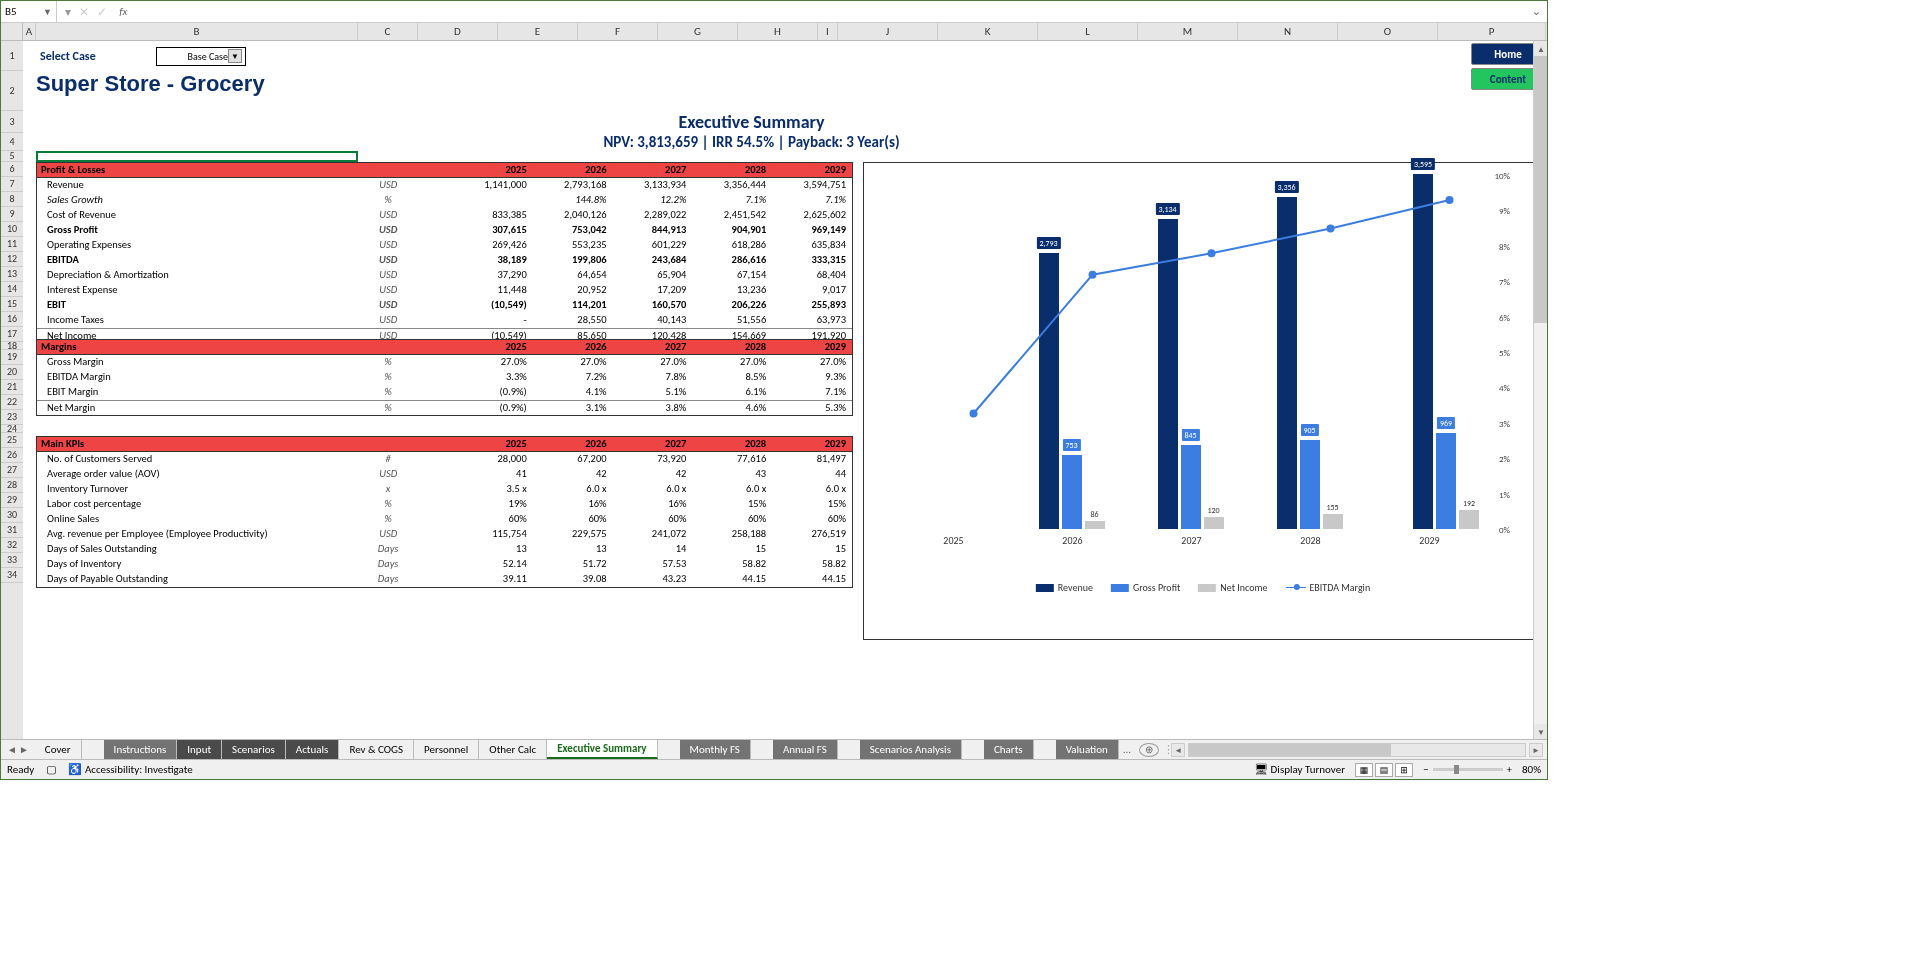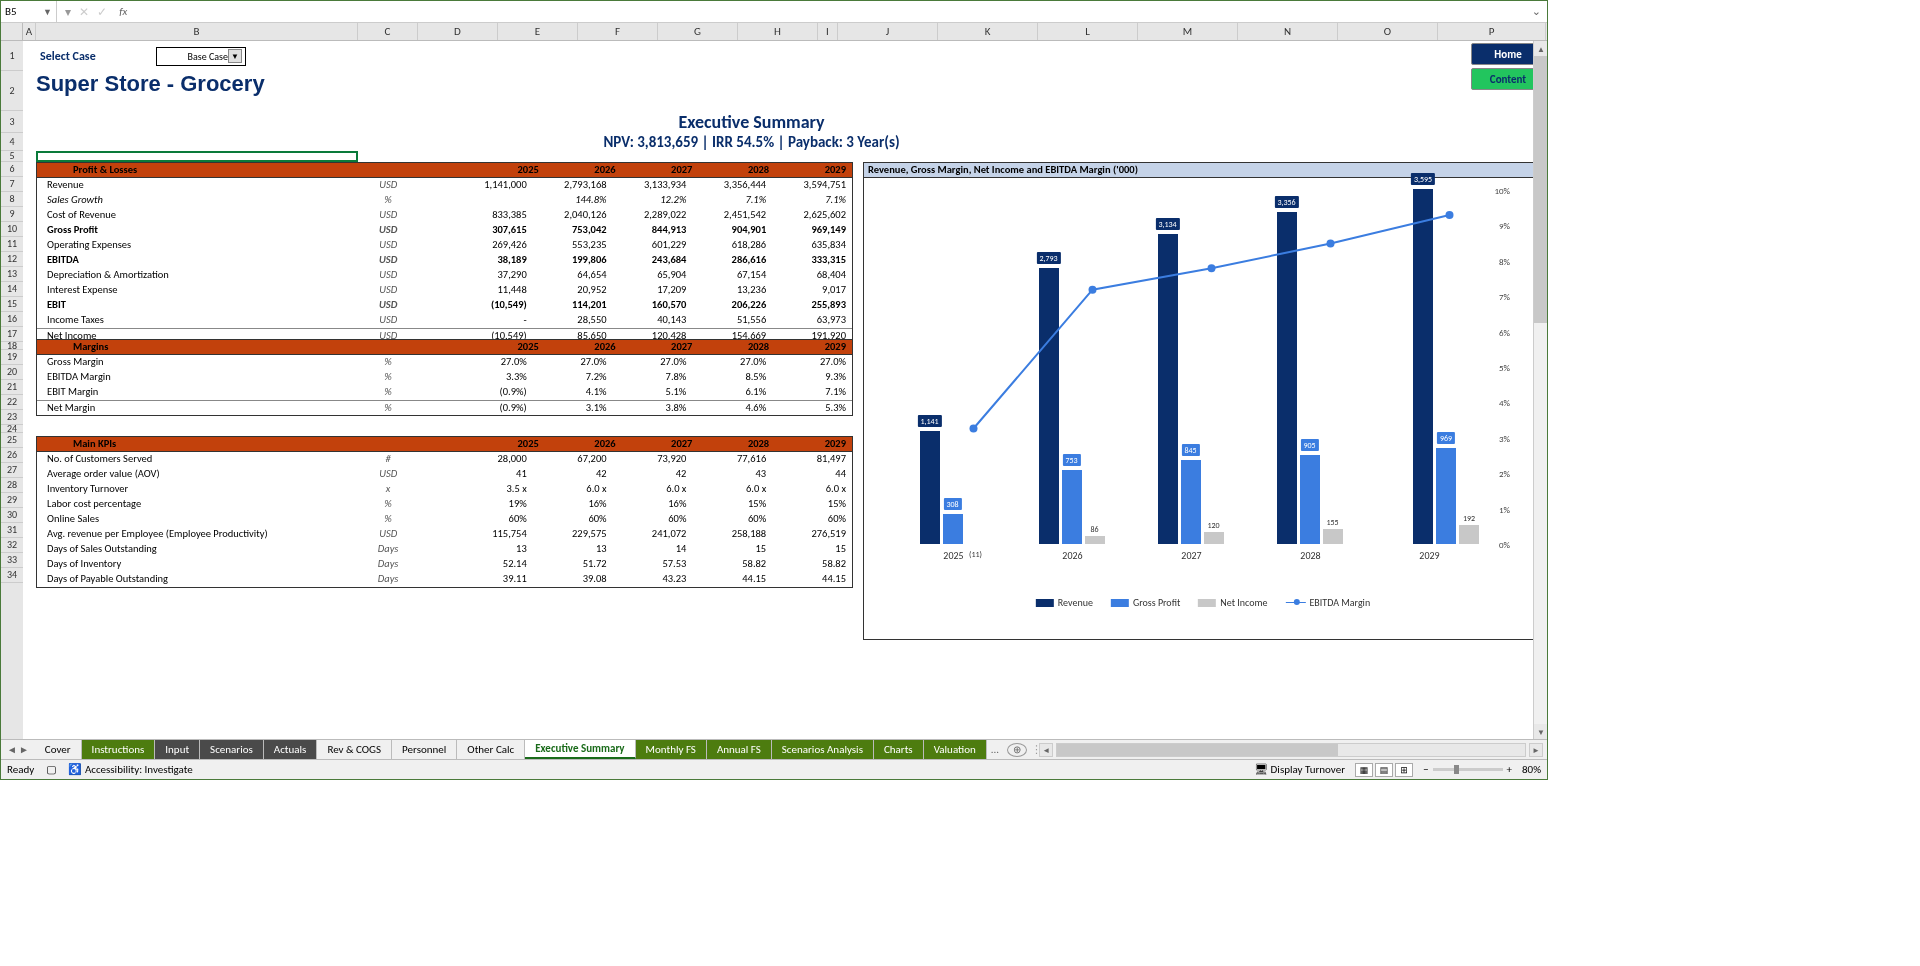--- a/index.html
+++ b/index.html
@@ -56,21 +56,21 @@
 .title-main { color: #0a2e6b; font-size: 22px; font-weight: 900; font-family: Arial,sans-serif; height: 40px; padding-right: 80px; }
 .title-sub { text-align: center; color: #0a2e6b; font-size: 18px; font-weight: bold; height: 22px; padding-right: 80px; }
 .title-metrics { text-align: center; color: #0a2e6b; font-size: 15px; font-weight: bold; height: 18px; padding-right: 80px; }
 .selected-cell { position: absolute; left: 13px; top: 110px; width: 322px; height: 11px; border: 2px solid #0a7a3a; pointer-events: none; }
 
 .tbl { position: absolute; left: 13px; width: 817px; border: 1px solid #333; font-size: 10.5px; }
 .tbl-pl { top: 121px; }
 .tbl-mg { top: 298px; }
 .tbl-kpi { top: 395px; }
 
-.tbl-head { background: #c2410c; display: flex; border-bottom: 1px solid #333; height: 15px; font-weight: bold; padding-left: 32px; }
+.tbl-head { background: #ef4444; display: flex; border-bottom: 1px solid #333; height: 15px; font-weight: bold; }
 .tbl-label { width: 322px; padding-left: 4px; line-height: 14px; }
 .tbl-unit { width: 60px; }
 .tbl-y { width: 80px; text-align: right; padding-right: 6px; line-height: 14px; }
 .tbl-head2 { width: 35px; }
 .tbl-row { display: flex; height: 15px; }
 .tbl-row .tbl-label { padding-left: 10px; }
 .tbl-row .tbl-unit { text-align: center; font-style: italic; color: #555; line-height: 14px; }
 .tbl-row .tbl-y { line-height: 14px; font-variant-numeric: tabular-nums; }
 .tbl-row.bold { font-weight: bold; }
 .tbl-row.last { border-top: 1px solid #888; }
@@ -105,21 +105,21 @@
 .leg-line::after { content: ''; position: absolute; left: 8px; top: -3px; width: 6px; height: 6px; border-radius: 50%; background: #3b7de0; }
 
 .line-chart { position: absolute; inset: 0; overflow: visible; }
 
 
 .sheet-bar { height: 20px; display: flex; align-items: center; background: #f0f0f0; border-top: 1px solid #bbb; font-size: 11px; }
 .sheet-nav { display: flex; gap: 2px; padding: 0 6px; color: #666; }
 .sheet-nav span { cursor: pointer; font-size: 10px; }
 .tabs { display: flex; height: 100%; overflow: hidden; }
 .tab { padding: 0 10px; border-right: 1px solid #bbb; display: flex; align-items: center; cursor: pointer; white-space: nowrap; }
-.tab-blue { background: #4d7c0f; color: #fff; }
+.tab-blue { background: #737373; color: #fff; margin-left: 22px; }
 .tab-dark { background: #4a4a4a; color: #fff; }
 .tab-active { background: #fff; color: #1a6b1a; font-weight: bold; border-bottom: 2px solid #1a6b1a; }
 .tab-plus { width: 20px; justify-content: center; color: #666; border: 1px solid #999; border-radius: 50%; height: 14px; padding: 0; margin: 2px 4px; font-size: 10px; }
 .h-scroll { flex: 1; display: flex; align-items: center; padding: 0 4px; gap: 3px; }
 .h-scroll-track { flex: 1; height: 14px; background: #e8e8e8; border: 1px solid #ccc; position: relative; }
 .h-scroll-thumb { position: absolute; left: 0; width: 60%; height: 100%; background: #c8c8c8; }
 .h-scroll-btn { width: 14px; height: 14px; background: #e8e8e8; border: 1px solid #ccc; display: flex; align-items: center; justify-content: center; font-size: 8px; color: #666; }
 
 
 .status-bar { height: 20px; display: flex; align-items: center; justify-content: space-between; background: #f0f0f0; border-top: 1px solid #bbb; font-size: 11px; padding: 0 6px; }
@@ -523,34 +523,22 @@
                   <div class="tbl-y">39.11</div>
                   <div class="tbl-y">39.08</div>
                   <div class="tbl-y">43.23</div>
                   <div class="tbl-y">44.15</div>
                   <div class="tbl-y">44.15</div>
                 </div>
               </div>
           </div>
 
           <div class="chart-box">
-            <div class="chart-head">Revenue, Gross Margin, Net Income and EBITDA Margin ('000)</div>
             <div class="chart-area">
               <div class="plot" id="plot">
-                  <div class="bars-group" style="left: 25.5px;">
-                    <div class="bar bar-rev" style="height:112.83222222222221px">
-                      <div class="bar-label">1,141</div>
-                    </div>
-                    <div class="bar bar-gp" style="height:30.457777777777775px">
-                      <div class="bar-label gp">308</div>
-                    </div>
-                    <div class="bar bar-ni" style="height:0px">
-                      <div class="bar-label ni" style="top:4px">(11)</div>
-                    </div>
-                  </div>
                   <div class="bars-group" style="left: 144.5px;">
                     <div class="bar bar-rev" style="height:276.19666666666666px">
                       <div class="bar-label">2,793</div>
                     </div>
                     <div class="bar bar-gp" style="height:74.46333333333334px">
                       <div class="bar-label gp">753</div>
                     </div>
                     <div class="bar bar-ni" style="height:8.504444444444445px">
                       <div class="bar-label ni" style="">86</div>
                     </div>

